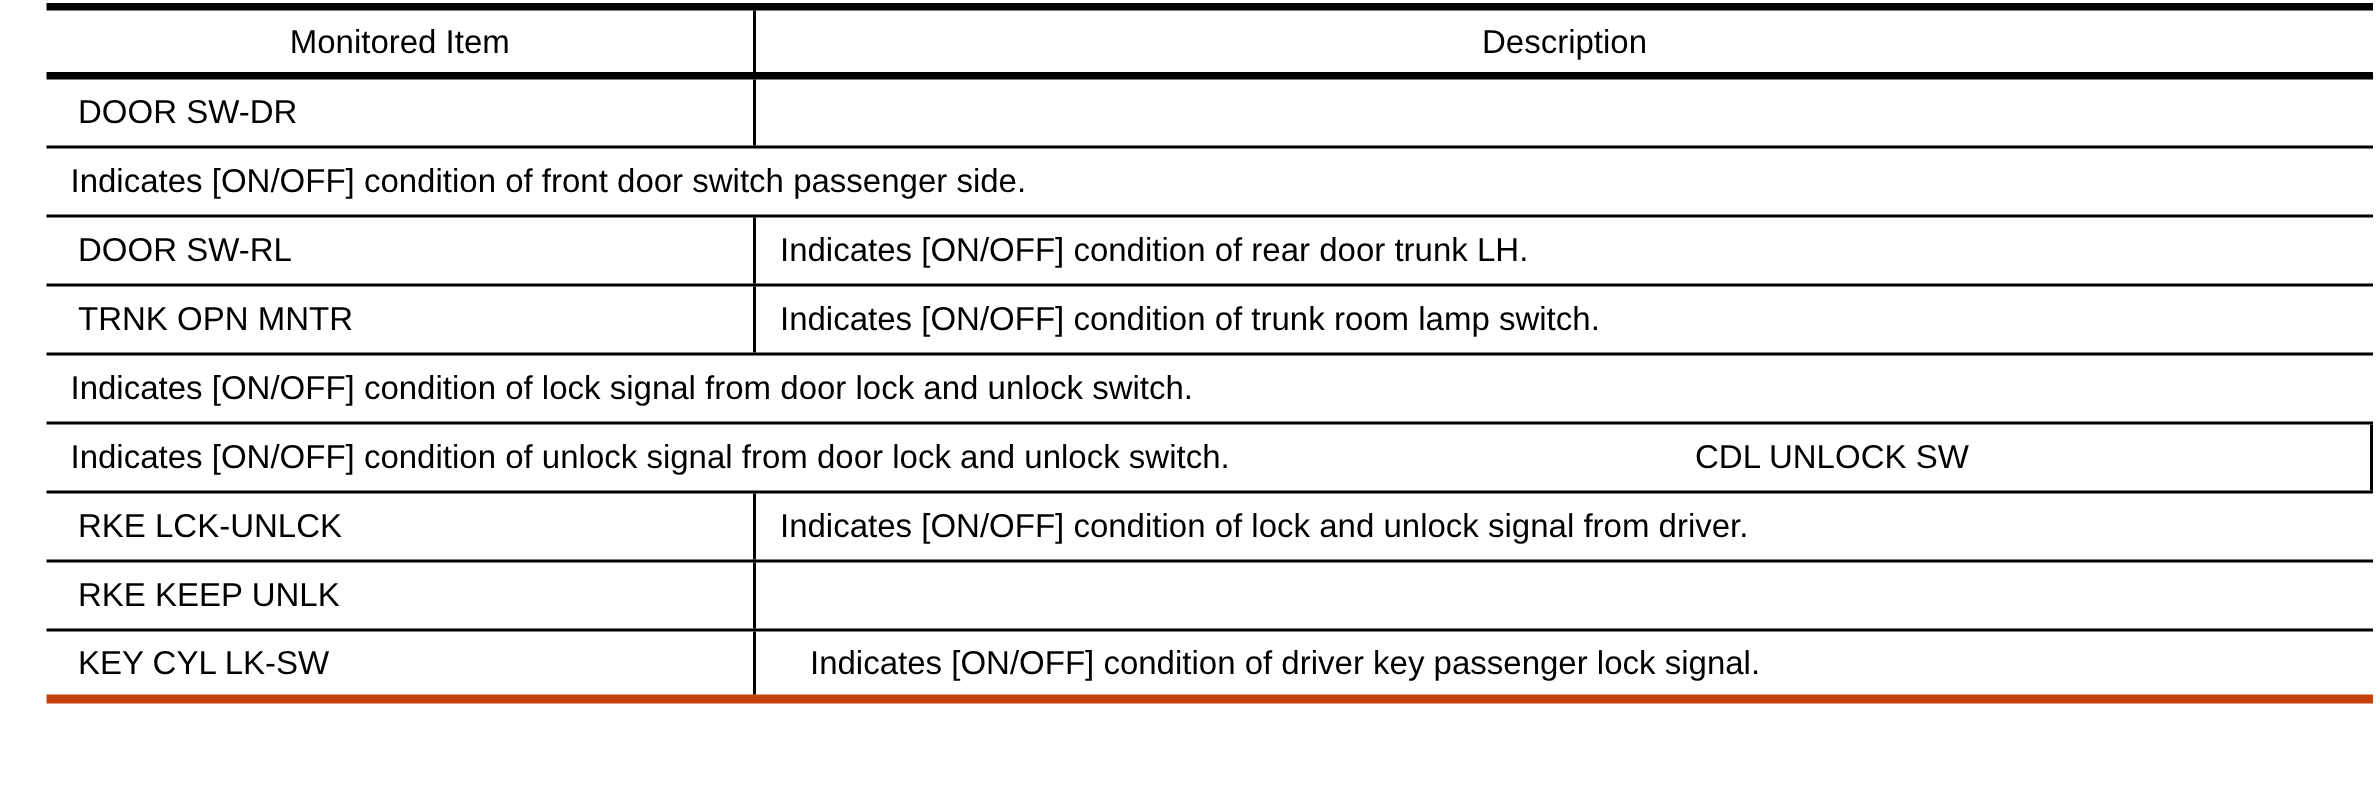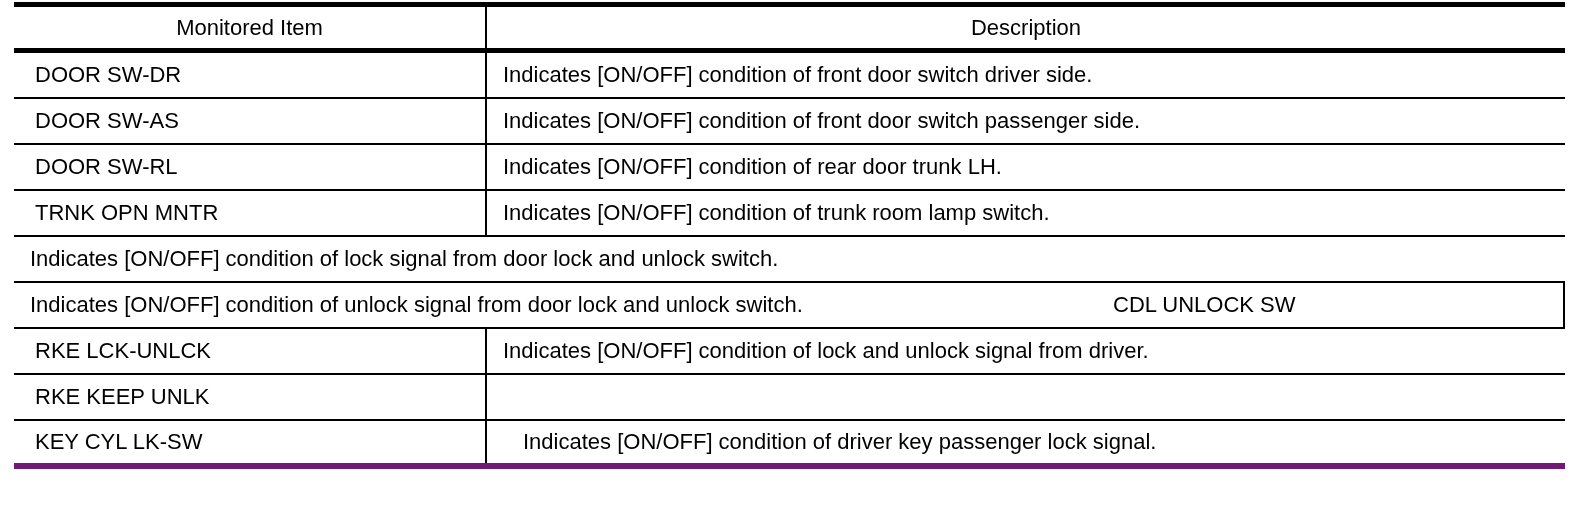--- a/index.html
+++ b/index.html
@@ -15,25 +15,25 @@
     overflow: hidden;
   }
   .page {
     position: relative;
     width: 1584px;
     height: 532px;
     background: #ffffff;
   }
   .data-table {
     position: absolute;
-    left: 14px;
+    left: 31px;
     top: 2px;
     width: 1551px;
     border-top: 5px solid #000000;
-    border-bottom: 6px solid #701a75;
+    border-bottom: 6px solid #c2410c;
     box-sizing: border-box;
   }
   .thead-row {
     display: flex;
     height: 41px;
     border-bottom: 5px solid #000000;
   }
   .trow {
     display: flex;
     height: 44px;
@@ -74,25 +74,23 @@
 <div class="page">
   <div class="data-table">
 
     <div class="thead-row">
       <div class="cell cell-item">Monitored Item</div>
       <div class="cell cell-desc">Description</div>
     </div>
 
     <div class="trow">
       <div class="cell cell-item">DOOR SW-DR</div>
-      <div class="cell cell-desc">Indicates [ON/OFF] condition of front door switch driver side.</div>
     </div>
 
     <div class="trow">
-      <div class="cell cell-item">DOOR SW-AS</div>
       <div class="cell cell-desc">Indicates [ON/OFF] condition of front door switch passenger side.</div>
     </div>
 
 
     <div class="trow">
       <div class="cell cell-item">DOOR SW-RL</div>
       <div class="cell cell-desc">Indicates [ON/OFF] condition of rear door trunk LH.</div>
     </div>
 
     <div class="trow">

